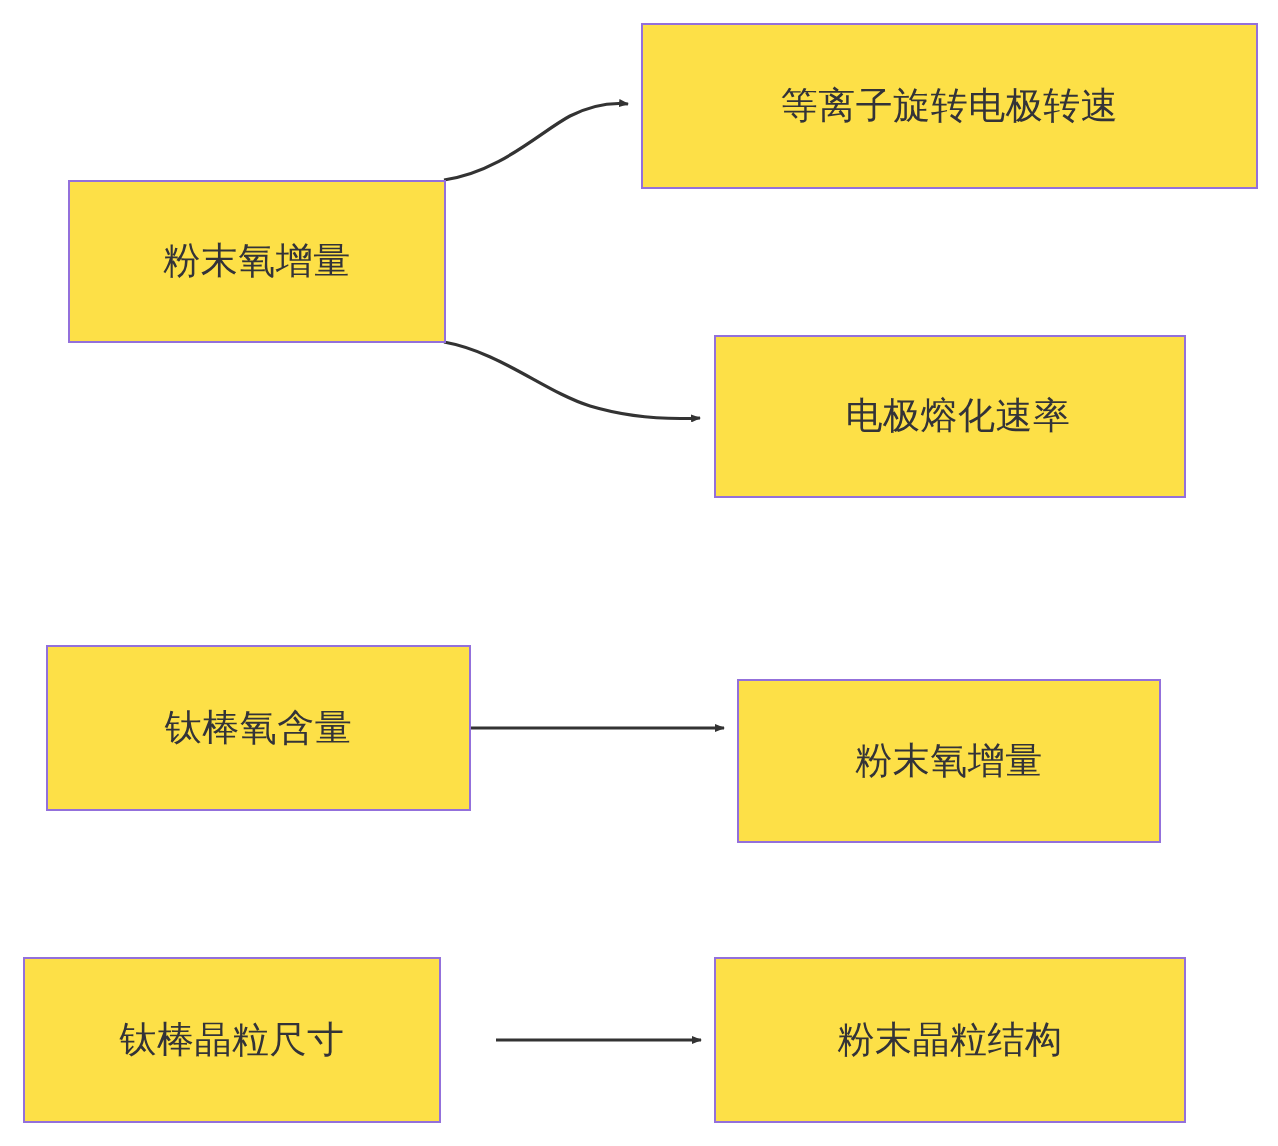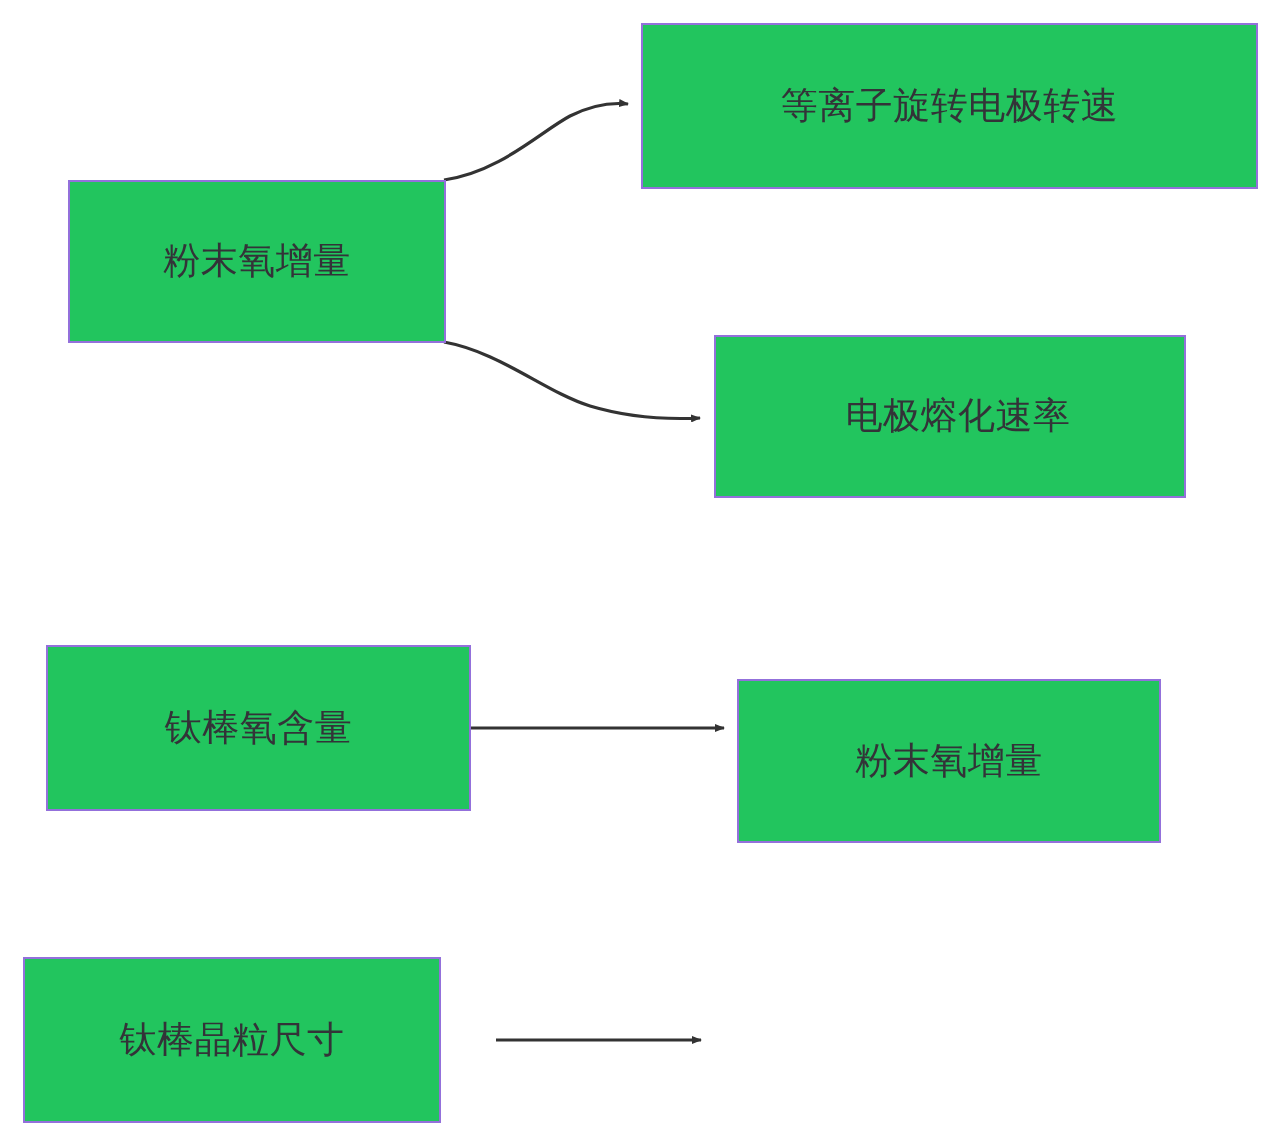--- a/index.html
+++ b/index.html
@@ -20,21 +20,21 @@
     position: absolute;
     left: 0;
     top: 0;
     width: 1278px;
     height: 1146px;
     pointer-events: none;
   }
   .node {
     position: absolute;
     box-sizing: border-box;
-    background: #22c55e;
+    background: #fde047;
     border: 2px solid #9370db;
     display: flex;
     align-items: center;
     justify-content: center;
     text-align: center;
   }
   .node-label {
     color: #333338;
     font-size: 37px;
     line-height: 1.25;
@@ -89,14 +89,17 @@
   </div>
 
   <div class="node" id="node-powder-oxygen-gain">
     <span class="node-label">粉末氧增量</span>
   </div>
 
   <div class="node" id="node-ti-rod-grain-size">
     <span class="node-label">钛棒晶粒尺寸</span>
   </div>
 
+  <div class="node" id="node-powder-grain-struct">
+    <span class="node-label">粉末晶粒结构</span>
+  </div>
 
 </div>
 
 </body></html>

